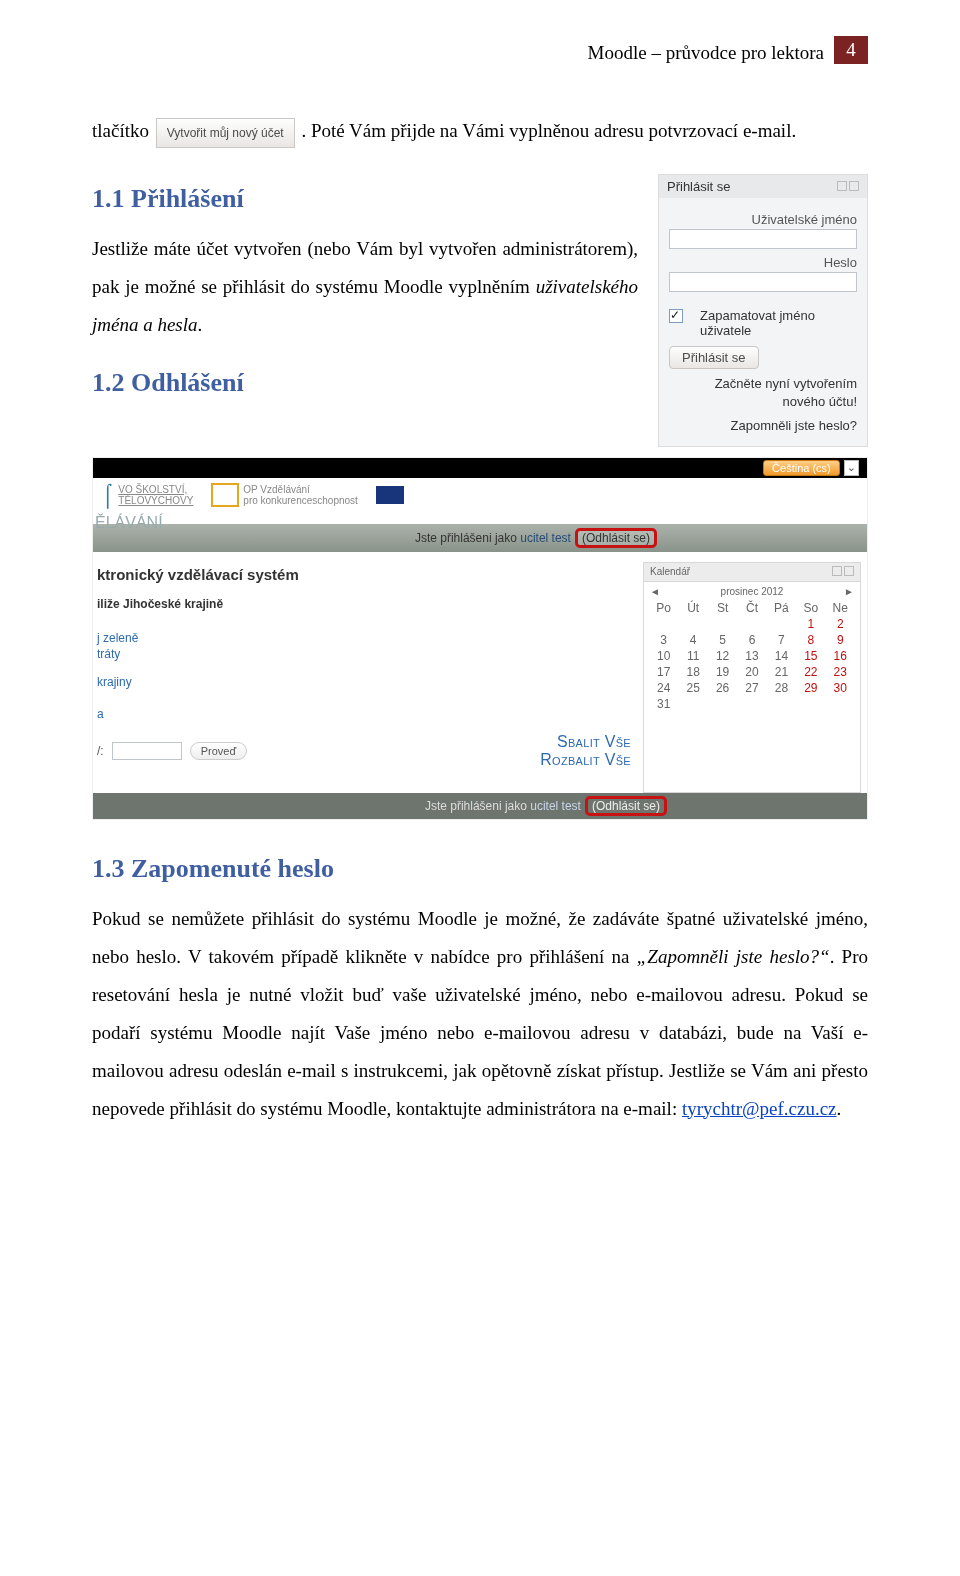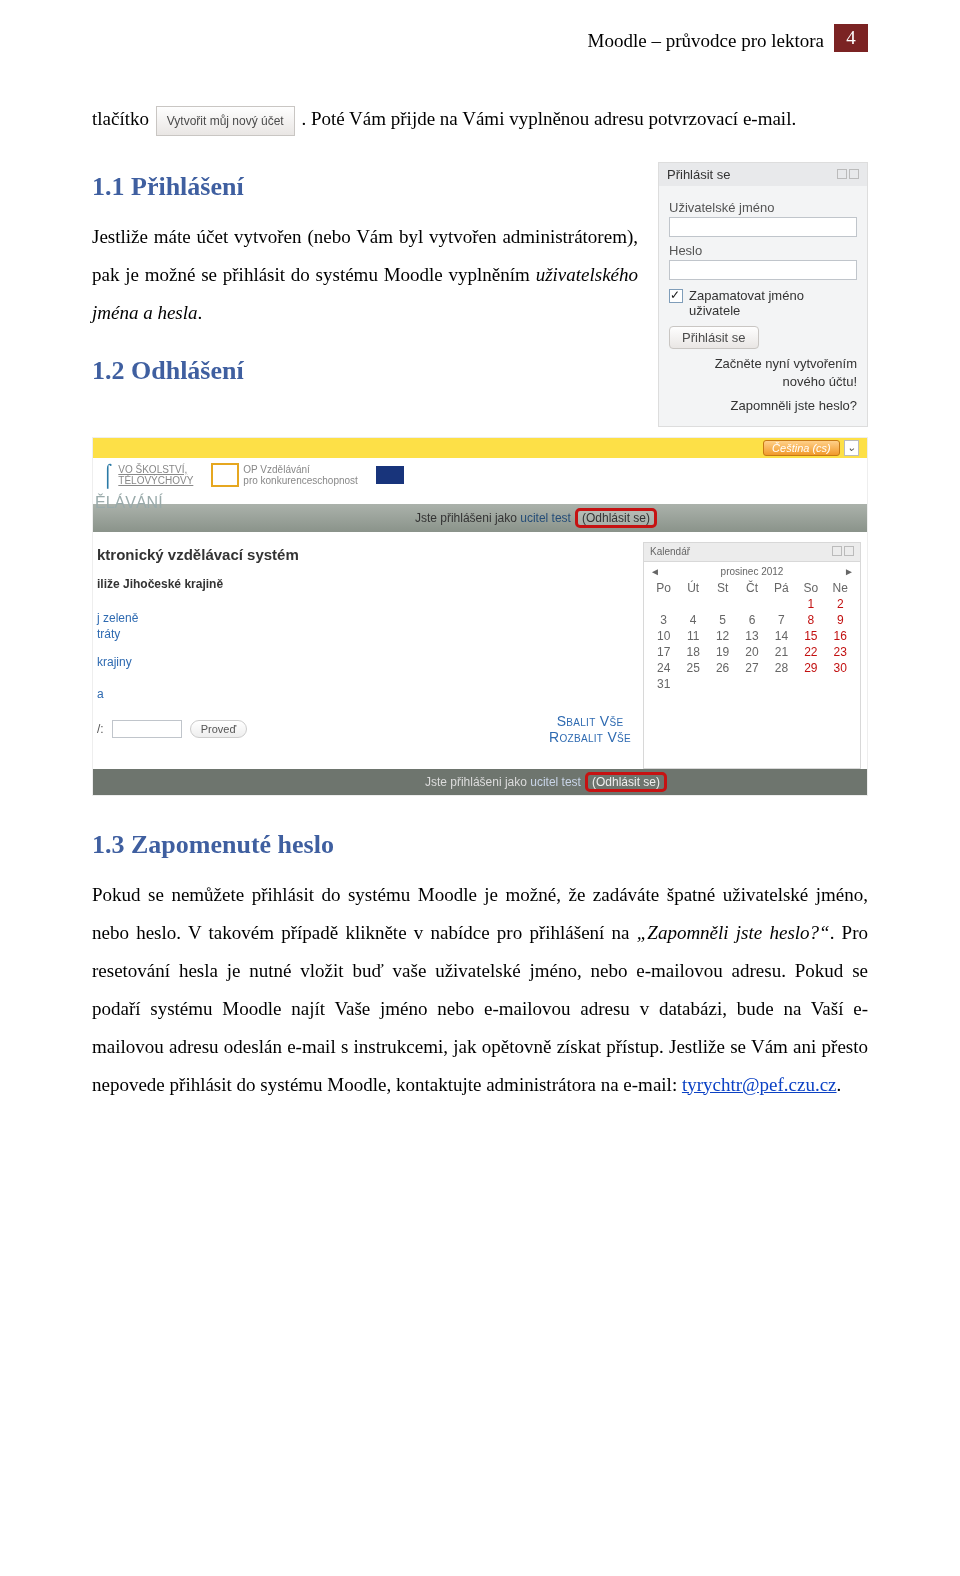--- a/index.html
+++ b/index.html
@@ -3,21 +3,21 @@
   <meta charset="utf-8">
   <style>
     * { box-sizing: border-box; margin: 0; padding: 0; }
     body {
       background: #ffffff;
       font-family: "Times New Roman", Times, serif;
       width: 960px;
       margin: 0 auto;
       color: #000;
     }
-    .page { padding: 24px 92px 60px 92px; position: relative; }
+    .page { padding: 36px 92px 60px 92px; position: relative; }
     .header-row { display: flex; justify-content: flex-end; align-items: stretch; margin-bottom: 48px; }
     .header-text { font-size: 19px; padding: 6px 10px 0 0; color: #000; }
     .page-badge { width: 34px; background: #7b2323; color: #fff; display:flex; align-items:center; justify-content:center; font-size: 19px; }
     .para { font-size: 19px; line-height: 2.0; text-align: justify; margin-bottom: 24px; }
     .inline-btn {
       display: inline-block;
       vertical-align: middle;
       background: linear-gradient(#fefefe, #e9e6e4);
       border: 1px solid #c9c6c3;
       border-radius: 0;
@@ -28,36 +28,36 @@
       margin: 0 2px;
     }
     .h2 { color: #3f5fa0; font-family: "Times New Roman", serif; font-size: 26px; margin: 10px 0 16px 0; }
     .two-col { display: flex; gap: 20px; margin-bottom: 10px; }
     .col-main { flex: 1; }
     .col-side { width: 210px; flex-shrink: 0; }
     .login-block { background: #f3f4f5; border: 1px solid #ddd; font-family: Arial, sans-serif; font-size: 13px; color: #333; }
     .login-head { background: #e8e9eb; padding: 4px 8px; font-weight: normal; display:flex; justify-content:space-between; align-items:center; }
     .winctl { width: 10px; height: 10px; border:1px solid #bbb; display:inline-block; margin-left:2px; }
     .login-body { padding: 8px 10px 10px 10px; }
-    .login-label { margin-top: 6px; margin-bottom: 2px; color: #555; }
+    .login-label { margin-top: 6px; margin-bottom: 2px; color: #555; text-align: right; }
     .login-input { width: 100%; height: 20px; border: 1px solid #c0c5cb; background: #fff; padding: 0 2px; font-size:12px;}
-    .login-chk-row { margin-top: 8px; display:flex; align-items:flex-start; gap:6px; }
+    .login-chk-row { margin-top: 16px; display:flex; align-items:flex-start; gap:17px; }
     .login-chk { width: 14px; height: 14px; border:1px solid #7f9db9; display:inline-block; background:#fff; position:relative; flex-shrink:0; margin-top:1px;}
     .login-chk::after { content:"✓"; position:absolute; font-size:12px; top:-2px; left:0; color:#1a1a1a;}
     .login-btn {
       display:inline-block; margin-top:8px;
       background: linear-gradient(#fefefe, #e9e6e4);
       border:1px solid #c9c6c3; border-radius:4px;
       padding:3px 12px; color:#4b4b4b; font-size:13px;
     }
     .login-aux { margin-top: 6px; text-align: right; color: #333; line-height:1.4;}
     .figure { margin: 6px 0 34px 0; }
     
     .fig-wrap { border: 1px solid #eee; font-family: Arial, sans-serif; font-size: 12px; color:#555; }
-    .fig-topbar { background:#fde047; padding: 2px 8px; display:flex; justify-content:flex-end;font-style:italic; }
+    .fig-topbar { background:#000000; padding: 2px 8px; display:flex; justify-content:flex-end; }
     .lang-btn {
       background: linear-gradient(#ffd089,#f19a2a);
       border:1px solid #c77914; border-radius:3px;
       color:#fff; font-size:11px; padding:1px 8px;
     }
     .lang-sel { border:1px solid #bbb; font-size:11px; padding:0 2px; margin-left:4px; background:#fff;}
     .logo-row { display:flex; align-items:center; gap:18px; padding:4px 0 6px 8px; background:#fff;}
     .logo-box { font-size:10px; color:#888; display:flex; align-items:center; gap:4px;}
     .logo-sq { width:28px; height:24px; border:2px solid #e6a720; position:relative;}
     .eu-stars { width:28px; height:18px; background:#18347b; position:relative;}
@@ -72,21 +72,21 @@
     .mid-link { color:#2e6ab1; font-size:12px; display:block; margin:2px 0;}
     .mid-cal { width: 218px; border:1px solid #d8d8d8; margin:10px 6px 0 0; font-size:10px; color:#666; padding-bottom:6px;}
     .cal-head { background:#ececec; padding:3px 6px; display:flex; justify-content:space-between; align-items:center; border-bottom:1px solid #d8d8d8;}
     .cal-body { padding:4px 6px;}
     .cal-nav { display:flex; justify-content:space-between; align-items:center; font-size:10px; margin-bottom:4px;}
     .cal-grid { display:grid; grid-template-columns: repeat(7, 1fr); gap:2px; text-align:center; font-size:12px;}
     .cal-grid .hd { color:#666; font-weight:normal;}
     .cal-grid .wk { color:#c21010;}
     .bot-row { display:flex; align-items:center; gap:8px; padding:10px 6px; border-top:1px solid #eee;}
     .bot-row .provbtn { background:linear-gradient(#fff,#eee); border:1px solid #ccc; border-radius:9px; padding:2px 10px; font-size:11px; color:#555;}
-    .bot-row .actions { margin-left:auto; text-align:center; font-size:14px;}
+    .bot-row .actions { margin-left:auto; text-align:right; font-size:16px;}
     .bot-row .actions a { color:#2e6ab1; display:block; text-transform:none;}
     .sbalit { font-variant:small-caps; letter-spacing:0.3px; }
     .bar-dgray { background:#6e756e; height:26px; display:flex; align-items:center; justify-content:flex-end; padding-right:200px; color:#dcdcdc; font-size:12px;}
     .bar-dgray .logout-chip { border:3px solid #c61212; border-radius:5px; padding:0 4px; margin-left:4px; color:#eee;}
     .bar-dgray a { color:#c9d5e8;}
     .italic { font-style: italic; }
     .email-link { color: #0b41c4; text-decoration: underline; }
   </style>
 </head>
 <body>

